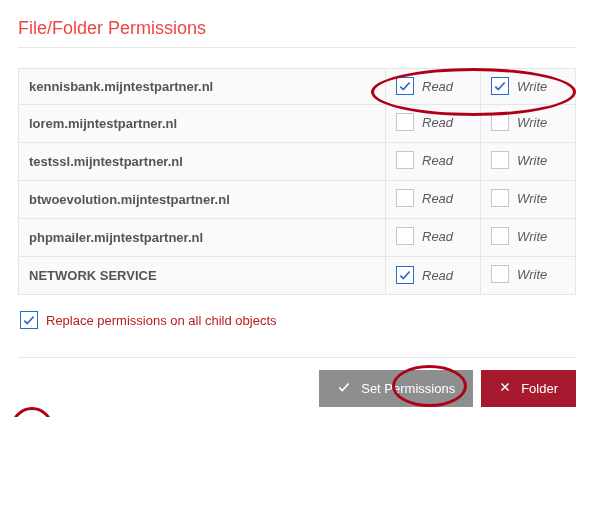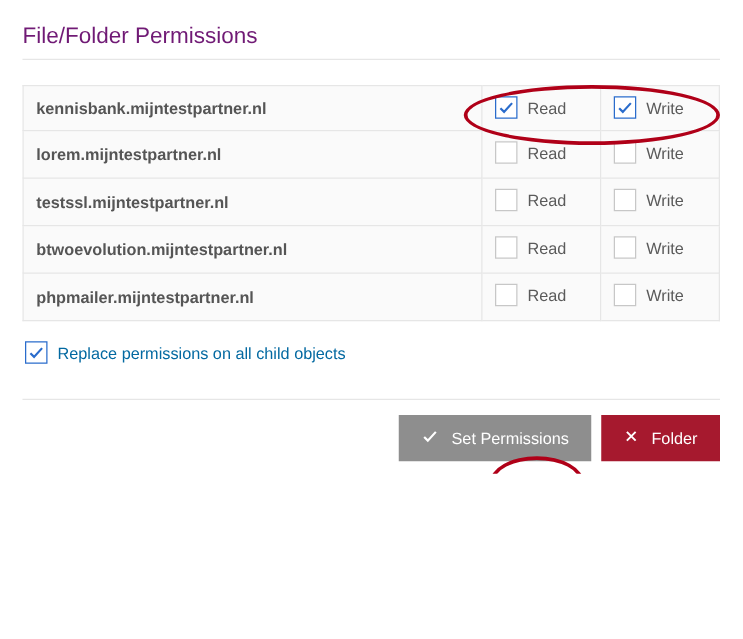--- a/index.html
+++ b/index.html
@@ -10,21 +10,21 @@
     color: #5a5a5a;
     background: #fff;
     width: 594px;
   }
   .dialog {
     padding: 18px 18px 10px 18px;
   }
   .title {
     font-size: 18px;
     font-weight: 400;
-    color: #701a75;
+    color: #ef4444;
     padding-bottom: 8px;
     border-bottom: 1px solid #e6e6e6;
   }
   .table {
     width: 100%;
     border-collapse: collapse;
     margin-top: 20px;
     border: 1px solid #e6e6e6;
     padding-left: 32px;
   }
@@ -34,20 +34,21 @@
     background: #fafafa;
     vertical-align: middle;
   }
   .table td.name {
     font-weight: 600;
     color: #555;
     width: auto;
   }
   .table td.perm {
     width: 95px;
+    font-style: italic;
   }
   .chk {
     display: inline-flex;
     align-items: center;
     gap: 8px;
     cursor: pointer;
   }
   .chk-box {
     width: 18px;
     height: 18px;
@@ -65,21 +66,21 @@
   .chk-box.checked svg {
     display: block;
     stroke: #2a6ccc;
   }
   .child-row {
     display: flex;
     align-items: center;
     gap: 8px;
     margin-top: 14px;
     padding: 2px 2px;
-    color: #0369a1;
+    color: #b91c1c;
   }
   .footer {
     border-top: 1px solid #e6e6e6;
     margin-top: 26px;
     padding-top: 12px;
     display: flex;
     justify-content: flex-end;
     gap: 8px;
   }
   .btn {
@@ -167,20 +168,35 @@
               </span></td>
             <td class="perm"><span class="chk">
                 <span class="chk-box"></span>
                 <span>Write</span>
               </span></td>
           </tr>
           <tr>
             <td class="name">phpmailer.mijntestpartner.nl</td>
             <td class="perm"><span class="chk">
                 <span class="chk-box"></span>
+                <span>Read</span>
+              </span></td>
+            <td class="perm"><span class="chk">
+                <span class="chk-box"></span>
+                <span>Write</span>
+              </span></td>
+          </tr>
+          <tr>
+            <td class="name">NETWORK SERVICE</td>
+            <td class="perm"><span class="chk">
+                <span class="chk-box checked">
+                  <svg width="14" height="14" viewBox="0 0 24 24" fill="none" stroke-width="3">
+                    <polyline points="4 13 9 18 20 6"></polyline>
+                  </svg>
+                </span>
                 <span>Read</span>
               </span></td>
             <td class="perm"><span class="chk">
                 <span class="chk-box"></span>
                 <span>Write</span>
               </span></td>
           </tr>
         </tbody>
     </table>
 

